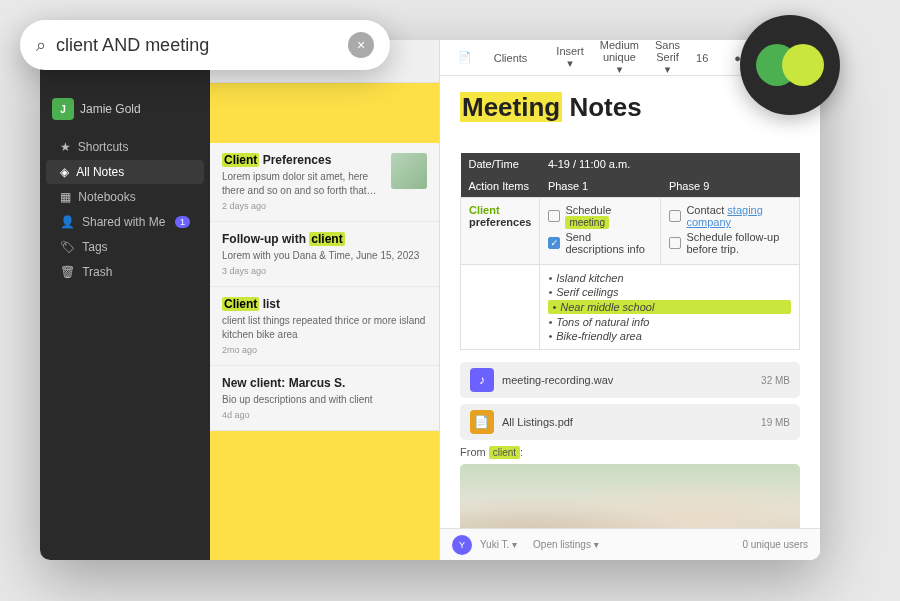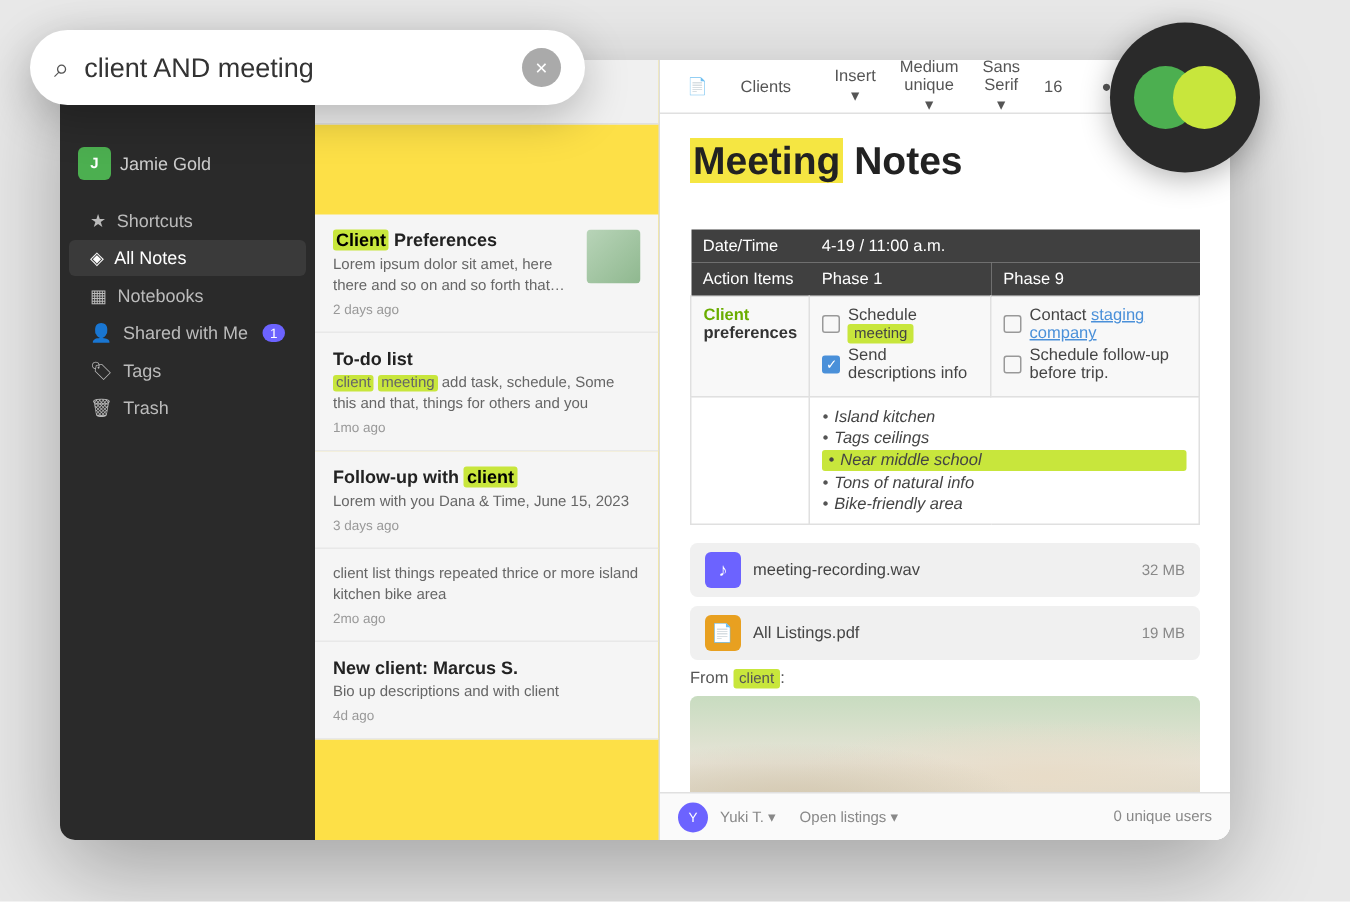--- a/index.html
+++ b/index.html
@@ -580,33 +580,29 @@
             </div>
             <div class="note-snippet">Lorem ipsum dolor sit amet, here there and so on and so forth that and this</div>
             <div class="note-date">2 days ago</div>
           </div>
           <div class="note-thumbnail">
             <div class="thumb-room"></div>
           </div>
         </div>
       </div>
 
-      <div class="note-item">
-        <div class="note-title">To-do list</div>
-        <div class="note-snippet"><span class="highlight" style="background:#c8e63c;padding:0 2px;border-radius:2px;">client</span> <span class="highlight" style="background:#c8e63c;padding:0 2px;border-radius:2px;">meeting</span> add task, schedule, Some this and that, things for others and you</div>
-        <div class="note-date">1mo ago</div>
-      </div>
 
       <div class="note-item">
         <div class="note-title">Follow-up with <span class="highlight">client</span></div>
         <div class="note-snippet">Lorem with you Dana &amp; Time, June 15, 2023</div>
         <div class="note-date">3 days ago</div>
       </div>
 
       <div class="note-item">
+        <div class="note-title"><span class="highlight">Client</span> list</div>
         <div class="note-snippet">client list things repeated thrice or more island kitchen bike area</div>
         <div class="note-date">2mo ago</div>
       </div>
 
       <div class="note-item">
         <div class="note-title">New client: Marcus S.</div>
         <div class="note-snippet">Bio up descriptions and with <span class="highlight">client</span></div>
         <div class="note-date">4d ago</div>
       </div>
     </div>
@@ -677,21 +673,21 @@
                 <div class="checkbox-box"></div>
                 <span>Schedule follow-up before trip.</span>
               </div>
             </td>
           </tr>
           <tr>
             <td></td>
             <td colspan="2">
               <ul class="bullet-list">
                 <li>Island kitchen</li>
-                <li>Tags ceilings</li>
+                <li>Serif ceilings</li>
                 <li class="highlight-item">Near middle school</li>
                 <li>Tons of natural info</li>
                 <li>Bike-friendly area</li>
               </ul>
             </td>
           </tr>
         </tbody>
       </table>
 
       <div class="attachment-item">

